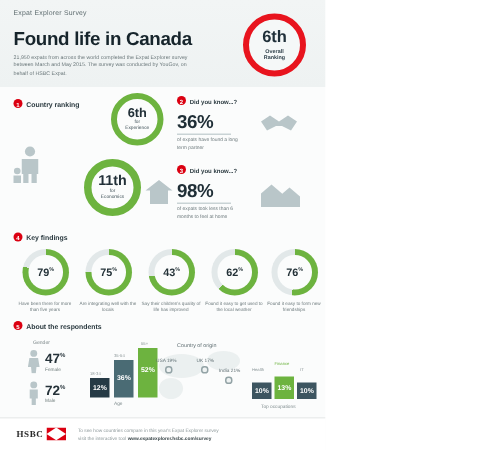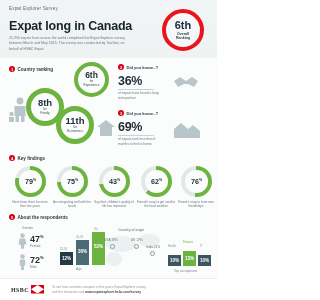--- a/index.html
+++ b/index.html
@@ -93,21 +93,21 @@
 
 <div id="page">
 
   <div class="mapbg" style="left:96px;top:4px;width:34px;height:18px;"></div>
   <div class="mapbg" style="left:136px;top:2px;width:46px;height:14px;"></div>
   <div class="mapbg" style="left:176px;top:14px;width:26px;height:20px;"></div>
   <div class="mapbg" style="left:150px;top:30px;width:18px;height:22px;"></div>
 
   <div class="header">
     <div class="kicker">Expat Explorer Survey</div>
-    <div class="title">Expat long in Canada</div>
+    <div class="title">Found life in Canada</div>
     <div class="intro">21,950 expats from across the world completed the Expat Explorer survey between March and May 2015. The survey was conducted by YouGov, on behalf of HSBC Expat.</div>
 
     <div class="rankbadge">
       <div class="num">6th</div>
       <div class="lbl">
         <span>Overall</span><br>
         <span>Ranking</span>
       </div>
     </div>
   </div>
@@ -119,27 +119,20 @@
 
   <svg class="figicon" style="left:8px;top:96px;width:22px;height:26px;" viewBox="0 0 22 26">
     <circle cx="12" cy="5" r="3.4"></circle>
       <path d="M6.5 10h11v10h-11z" rx="2"></path>
       <path d="M7.5 20h3.5v6h-3.5z"></path>
       <path d="M13 20h3.5v6H13z"></path>
     <circle cx="3.5" cy="18" r="2.2"></circle>
       <path d="M1 21h5v5H1z"></path>
   </svg>
 
-  <div class="ring" id="ring-family">
-    <div class="n">8th</div>
-    <div class="c">
-      <span>for</span><br>
-      <span>Family</span>
-    </div>
-  </div>
 
   <div class="ring" id="ring-experience">
     <div class="n">6th</div>
     <div class="c">
       <span>for</span><br>
       <span>Experience</span>
     </div>
   </div>
 
   <div class="ring" id="ring-economics">
@@ -165,21 +158,21 @@
   </div>
   <svg class="figicon" style="left:172px;top:74px;width:28px;height:18px;" viewBox="0 0 28 18">
     <path d="M2 7 L8 3 L14 7 L20 3 L26 7 L22 13 L16 10 L12 10 L6 13 Z"></path>
   </svg>
 
   <div class="sechead" style="left:118px;top:110px;">
     <span class="dot">3</span>
     <span class="txt" style="font-size:4px;">Did you know...?</span>
   </div>
   <div class="dyk" style="top:120px;">
-    <div class="pct">69%</div>
+    <div class="pct">98%</div>
     <div class="rule"></div>
     <div class="cap">of expats took less than 6 months to feel at home</div>
   </div>
   <svg class="figicon" style="left:170px;top:119px;width:32px;height:20px;" viewBox="0 0 32 20">
     <path d="M4 10 L11 4 L18 10 V19 H4 Z"></path>
       <path d="M16 12 L23 6 L30 12 V19 H16 Z"></path>
   </svg>
 
   <div class="sechead" style="left:9px;top:155px;">
     <span class="dot">4</span>

